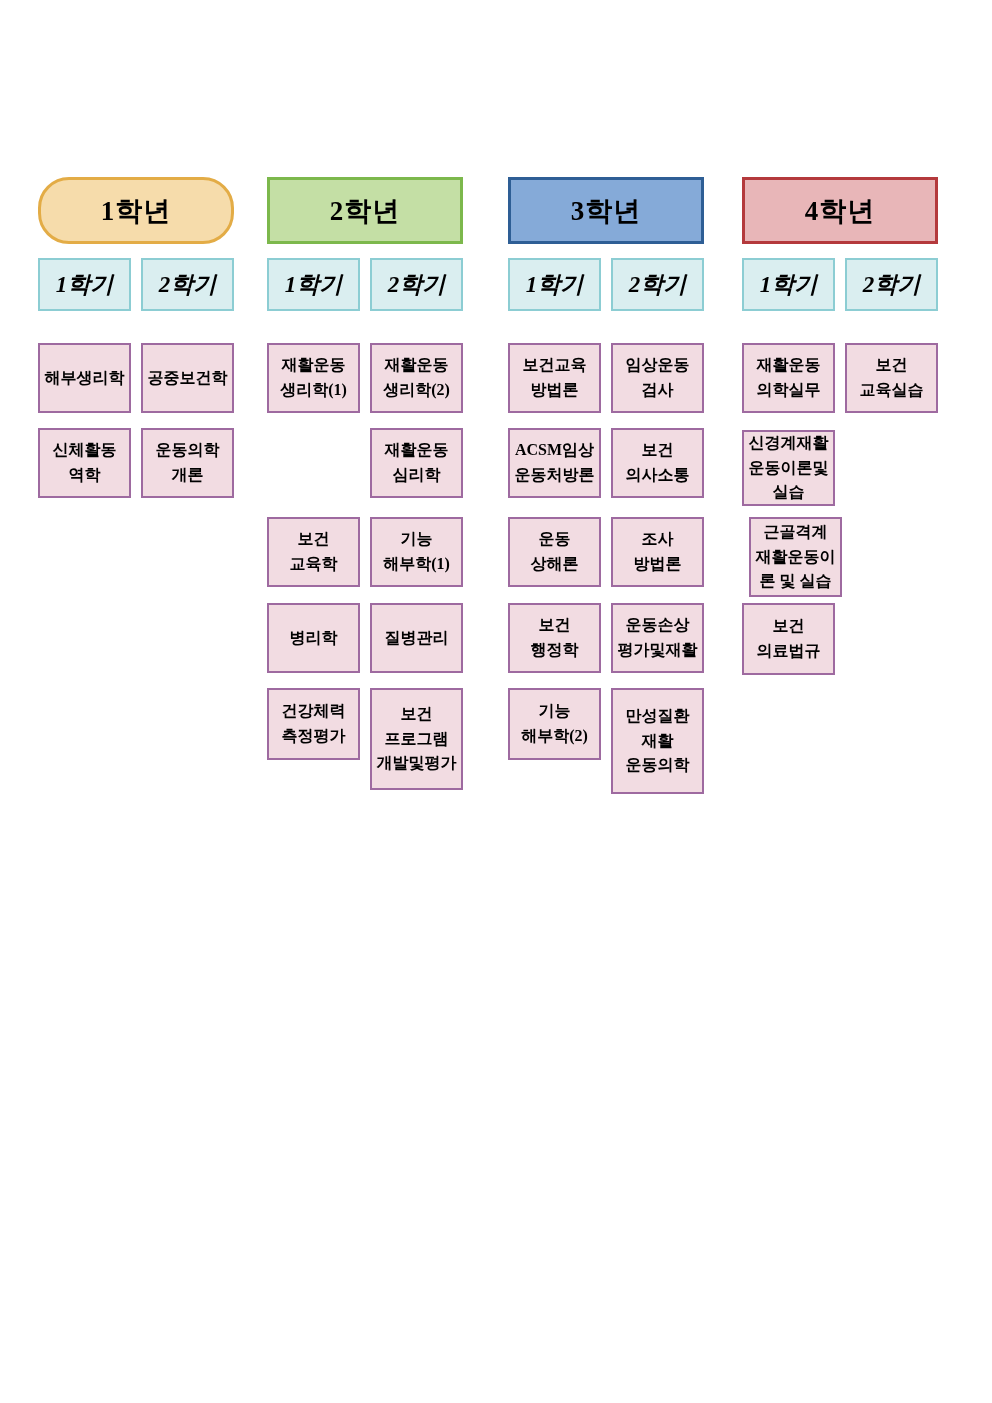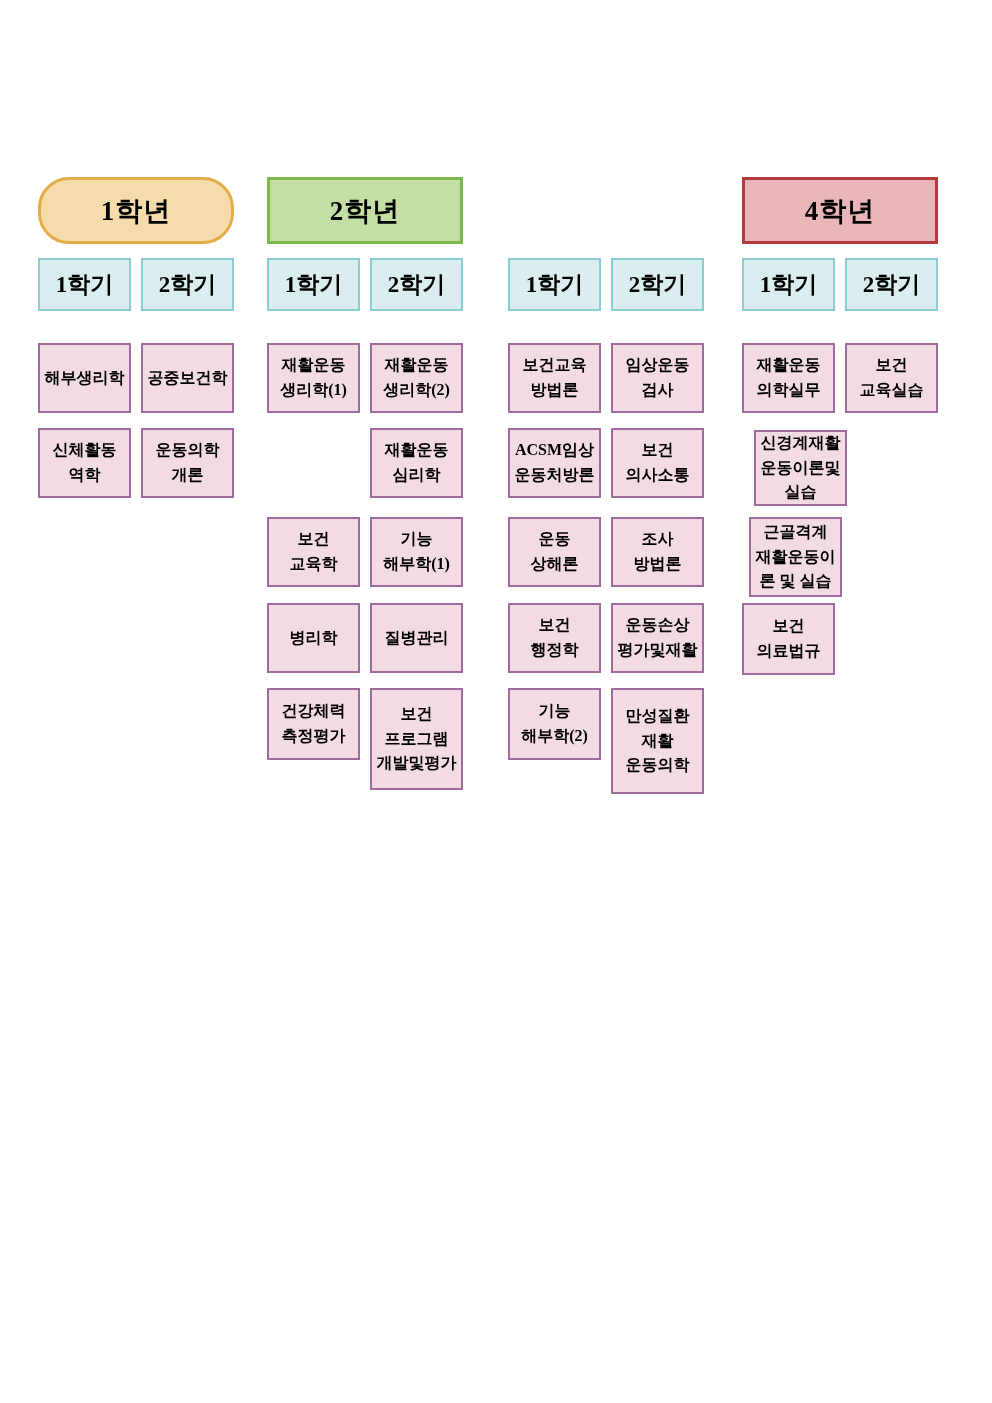--- a/index.html
+++ b/index.html
@@ -12,21 +12,21 @@
   .year-header {
     position:absolute; top:0; left:0; width:196px; height:67px;
     box-sizing:border-box; border:3px solid #999;
     display:flex; align-items:center; justify-content:center;
     font-size:27px; font-weight:bold; letter-spacing:1px;
   }
   .sem {
     position:absolute; top:81px; width:93px; height:53px;
     box-sizing:border-box; background:#daeef0; border:2px solid #8ccdd3;
     display:flex; align-items:center; justify-content:center;
-    font-size:23px; font-weight:bold;
+    font-size:23px; font-weight:bold;font-style:italic;
   }
   .sem.s1 { left:0; }
   .sem.s2 { left:103px;text-align:center; }
   .course {
     position:absolute; width:93px; height:70px;
     box-sizing:border-box; background:#f2dce2; border:2px solid #9e6aa0;
     display:flex; align-items:center; justify-content:center;
     text-align:center; font-size:16px; font-weight:bold; line-height:1.55;
     white-space:pre-line;
   }
@@ -65,20 +65,21 @@
     <div class="course" style="left:0;top:426px">병리학</div>
     <div class="course" style="left:103px;top:426px">질병관리</div>
     <div class="course" style="left:0;top:511px;height:72px">건강체력
 측정평가</div>
     <div class="course" style="left:103px;top:511px;height:102px">보건
 프로그램
 개발및평가</div>
   </div>
 
   <div class="col" style="left:508px">
+    <div class="year-header" style="background-color: rgb(133, 170, 216); border-color: rgb(46, 94, 149);">3학년</div>
     <div class="sem s1">1학기</div>
     <div class="sem s2">2학기</div>
     <div class="course" style="left:0;top:166px">보건교육
 방법론</div>
     <div class="course" style="left:103px;top:166px">임상운동
 검사</div>
     <div class="course" style="left:0;top:251px">ACSM임상
 운동처방론</div>
     <div class="course" style="left:103px;top:251px">보건
 의사소통</div>
@@ -98,21 +99,21 @@
   </div>
 
   <div class="col" style="left:742px">
     <div class="year-header" style="background-color: rgb(232, 182, 184); border-color: rgb(180, 57, 60);">4학년</div>
     <div class="sem s1">1학기</div>
     <div class="sem s2">2학기</div>
     <div class="course" style="left:0;top:166px">재활운동
 의학실무</div>
     <div class="course" style="left:103px;top:166px">보건
 교육실습</div>
-    <div class="course" style="left:12px;top:253px;height:76px">신경계재활
+    <div class="course" style="left:0;top:253px;height:76px">신경계재활
 운동이론및
 실습</div>
     <div class="course" style="left:7px;top:340px;height:80px">근골격계
 재활운동이
 론 및 실습</div>
     <div class="course" style="left:0;top:426px;height:72px">보건
 의료법규</div>
   </div>
 
 </div>

